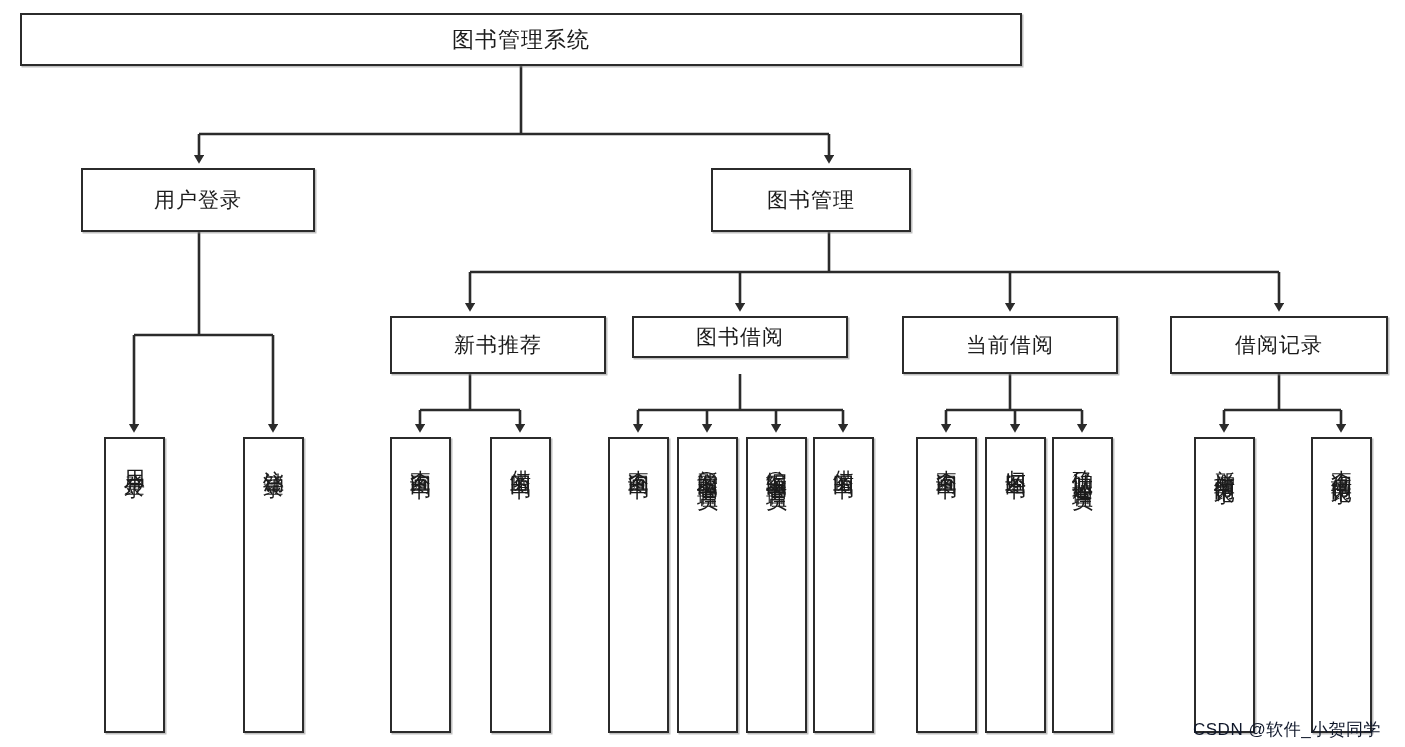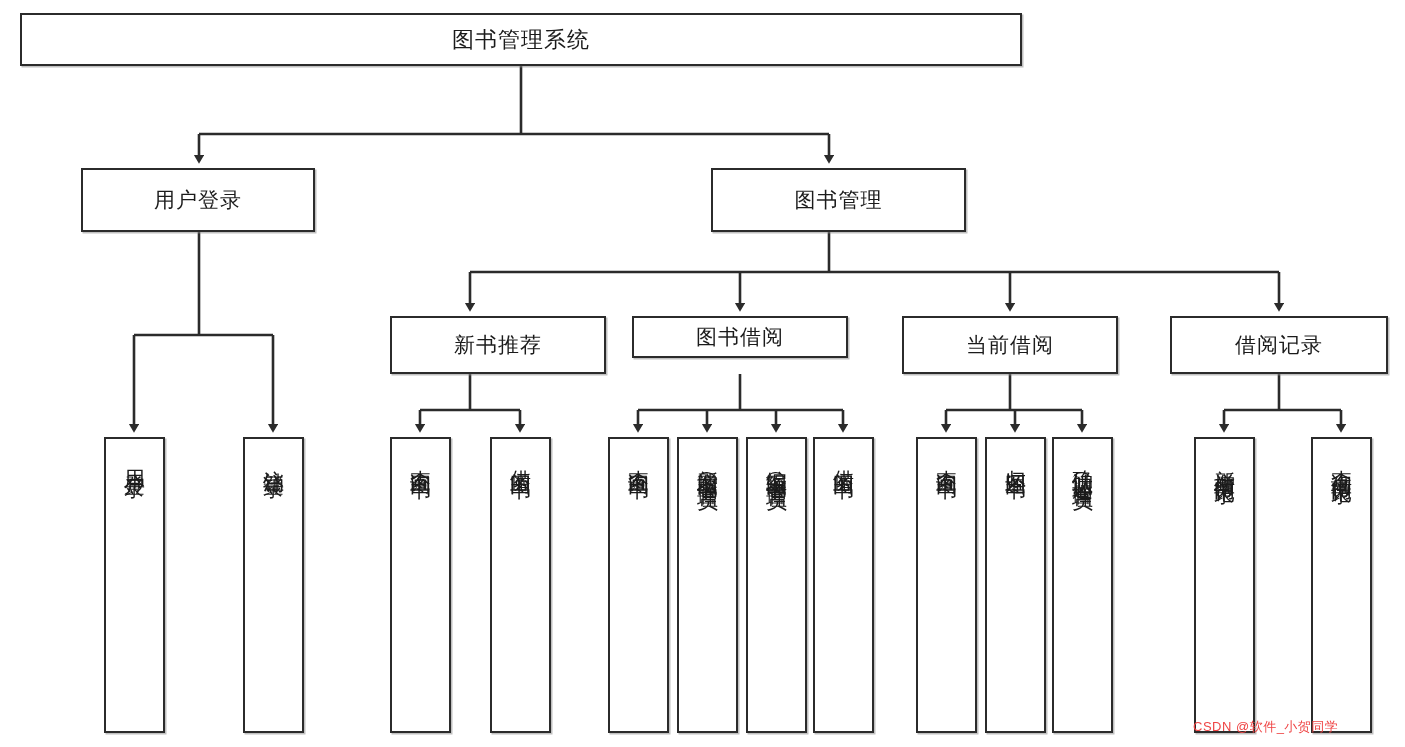--- a/index.html
+++ b/index.html
@@ -59,22 +59,22 @@
     text-orientation: upright;
     font-size: 21px;
     line-height: 1.05;
     letter-spacing: 3px;
     white-space: nowrap;
   }
   .watermark {
     position: absolute;
     left: 1193px;
     top: 718px;
-    font-size: 13px;
-    color: #ef4444;
+    font-size: 17px;
+    color: #0f172a;
     white-space: nowrap;
     z-index: 3;
     letter-spacing: 0.5px;
   }
 </style>
 </head>
 <body>
 
 <div id="canvas">
 
@@ -128,21 +128,21 @@
     </g>
   </svg>
 
   <div class="node root h" style="left:20px; top:13px; width:1002px; height:53px;">
     <span class="label">图书管理系统</span>
   </div>
 
   <div class="node h" style="left:81px; top:168px; width:234px; height:64px;">
     <span class="label">用户登录</span>
   </div>
-  <div class="node h" style="left:711px; top:168px; width:255px; height:64px;">
+  <div class="node h" style="left:711px; top:168px; width:200px; height:64px;">
     <span class="label">图书管理</span>
   </div>
 
   <div class="node h" style="left:362px; top:316px; width:216px; height:58px;margin-left:28px;">
     <span class="label">新书推荐</span>
   </div>
   <div class="node h" style="left:632px; top:316px; width:216px; height:42px;">
     <span class="label">图书借阅</span>
   </div>
   <div class="node h" style="left:1170px; top:316px; width:218px; height:58px;">

